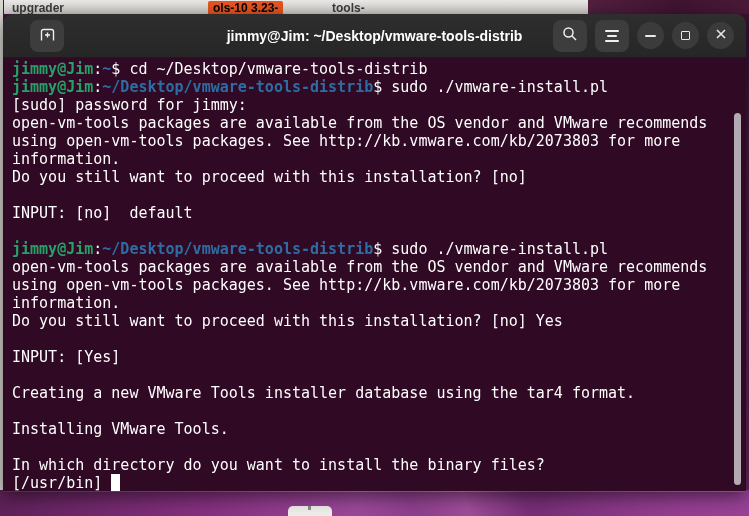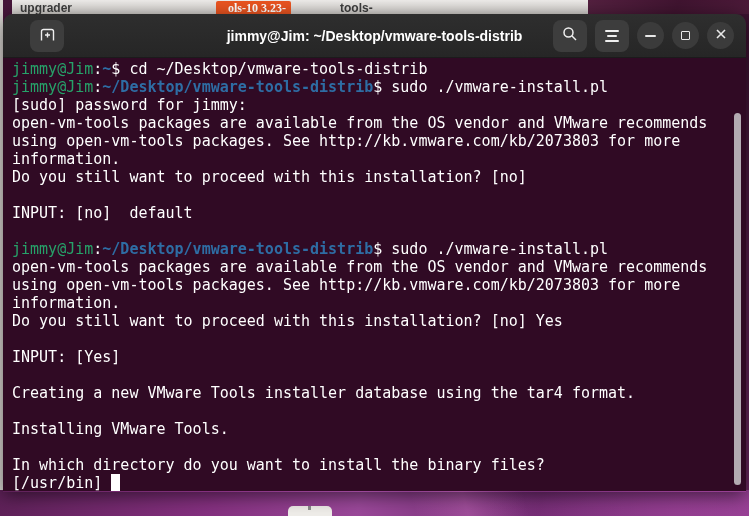--- a/index.html
+++ b/index.html
@@ -5,31 +5,31 @@
   * { margin:0; padding:0; box-sizing:border-box; }
   html,body { width:749px; height:516px; overflow:hidden; }
   body {
     position:relative;
     font-family:"Liberation Sans", sans-serif;
     background:linear-gradient(160deg,#46163a 0%,#3c1230 40%,#5a1f4e 70%,#6d2a62 100%);
   }
 
   
   .bg-top-strip {
-    position:absolute; left:12px; top:0; width:656px; height:14px;
+    position:absolute; left:4px; top:0; width:656px; height:14px;
     background:linear-gradient(#eceae8,#cfccc8);
     overflow:hidden; z-index:1;
   }
   .bg-label {
     position:absolute; top:1px; font-size:12px; font-weight:bold; color:#3d3d3d;
     white-space:nowrap;
   }
   .bg-label.orange {
-    color:#ffffff; background:var(--orange,#e95420);
-    padding:0 5px 6px 12px; border-radius:2px;font-family:Liberation Serif, serif;
+    color:#000000; background:var(--orange,#e95420);
+    padding:0 5px 6px 5px; border-radius:2px;
   }
   .bg-top-right-wall {
     position:absolute; left:588px; top:0; right:0; height:14px;
     background:linear-gradient(115deg,#53203f 0%,#401430 55%,#4c1a39 100%);
     z-index:1;
   }
   .bg-left-strip {
     position:absolute; left:0; top:0; width:3px; height:492px;
     background:#dad7d3; z-index:1;
   }
@@ -94,21 +94,21 @@
   .term-body {
     position:relative; height:433px;
     background:var(--terminal-bg,#300a24);
     padding:2px 0 0 9px;
     font-family:"DejaVu Sans Mono","Liberation Mono",monospace;
     font-size:15px; line-height:18px; color:#ffffff;
     white-space:pre; overflow:hidden;
     cursor:text;
   }
   .tline { height:18px; }
-  .c-green { color:var(--green,#26a269); font-weight:normal; }
+  .c-green { color:var(--green,#26a269); font-weight:bold; }
   .c-blue  { color:var(--blue,#2e6da4); font-weight:bold; }
   .c-fg    { color:#ffffff; }
   .c-cursor{ background:#ffffff; color:transparent; }
 
   .scrollbar-thumb {
     position:absolute; right:5px; top:99px; width:7px; height:372px;
     background:#b3abb2; border-radius:4px; cursor:pointer;
   }
 </style>
 </head>

